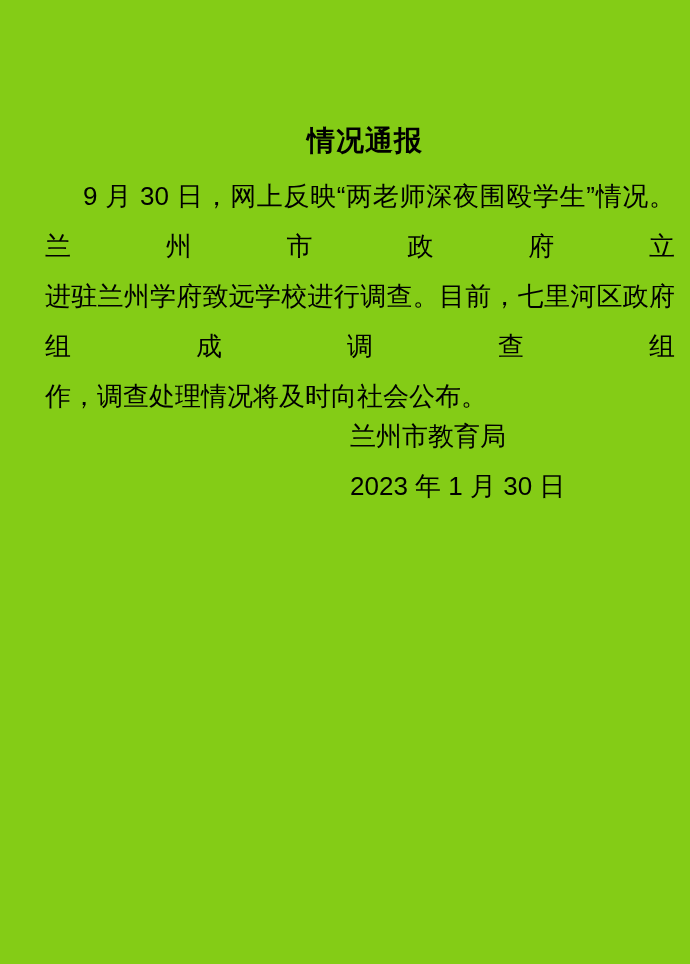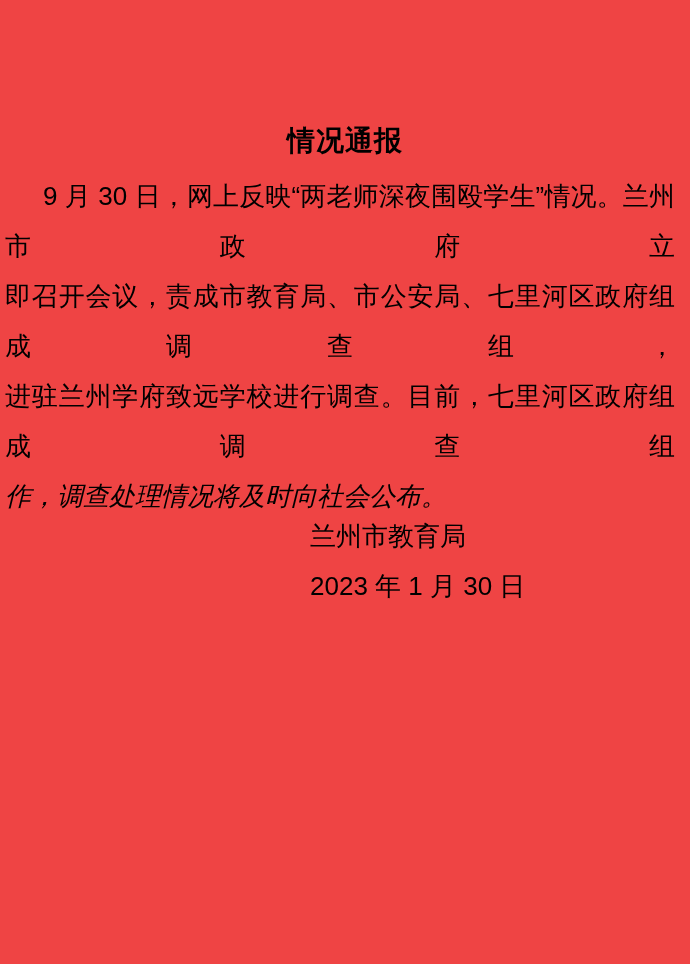--- a/index.html
+++ b/index.html
@@ -4,25 +4,26 @@
 <style>
   html, body {
     margin: 0;
     padding: 0;
     background: #ffffff;
   }
   .page {
     position: relative;
     width: 690px;
     height: 964px;
-    background: #ef4444;
+    background: #84cc16;
     color: #000000;
     font-family: "Liberation Sans", sans-serif;
     overflow: hidden;
     box-sizing: border-box;
+    padding-left: 40px;
   }
   .doc-title {
     margin: 0;
     padding-top: 121px;
     text-align: center;
     font-size: 28px;
     font-weight: 700;
     line-height: 40px;
     letter-spacing: 1px;
   }
@@ -37,21 +38,20 @@
     text-align: justify;
     text-align-last: justify;
     white-space: normal;
   }
   .doc-line.first {
     text-indent: 38px;
   }
   .doc-line.last {
     text-align: left;
     text-align-last: left;
-    font-style: italic;
   }
   .sign-block {
     margin-top: -10px;
     margin-left: 310px;
     width: 365px;
     text-align: left;
     font-size: 26px;
     line-height: 50px;
   }
   .sign-line {
@@ -60,21 +60,20 @@
 </style>
 </head>
 <body>
 
 <div class="page">
 
   <h1 class="doc-title">情况通报</h1>
 
   <div class="doc-body">
     <div class="doc-line first">9 月 30 日，网上反映“两老师深夜围殴学生”情况。兰州市政府立</div>
-    <div class="doc-line">即召开会议，责成市教育局、市公安局、七里河区政府组成调查组，</div>
     <div class="doc-line">进驻兰州学府致远学校进行调查。目前，七里河区政府组成调查组</div>
     <div class="doc-line last">作，调查处理情况将及时向社会公布。</div>
   </div>
 
   <div class="sign-block">
     <div class="sign-line">兰州市教育局</div>
     <div class="sign-line">2023 年 1 月 30 日</div>
   </div>
 
 </div>

